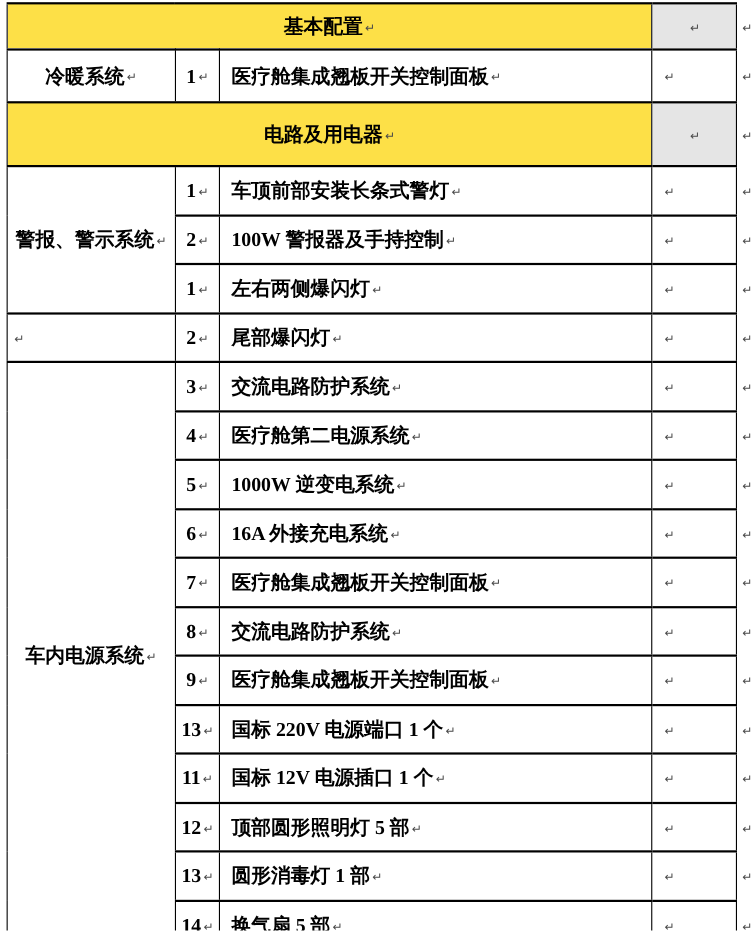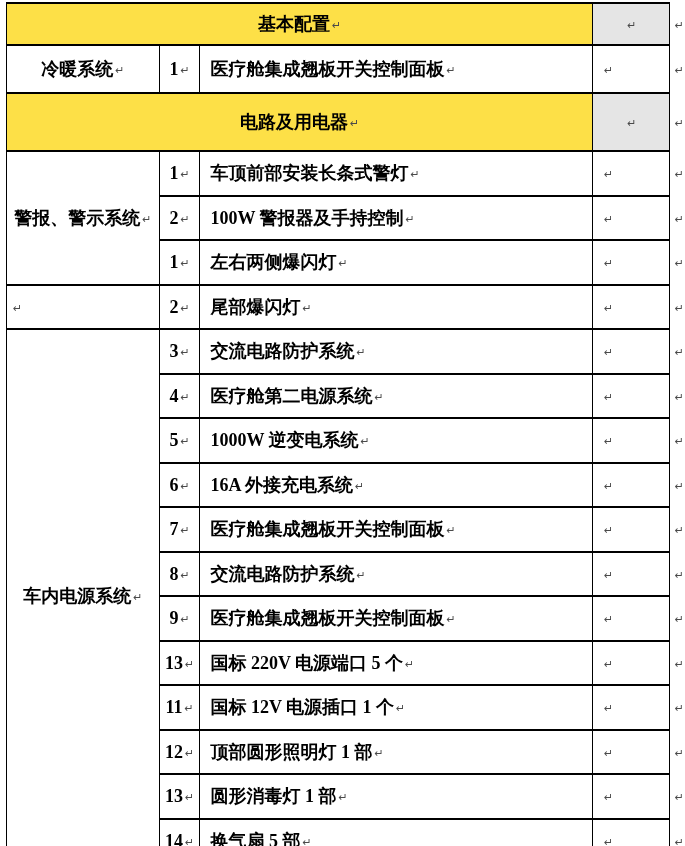--- a/index.html
+++ b/index.html
@@ -155,33 +155,33 @@
     <td class="out-td"><span class="mark">↵</span></td>
   </tr>
   <tr class="ri">
     <td class="num"><span>9</span><span class="mark">↵</span></td>
     <td class="desc"><span>医疗舱集成翘板开关控制面板</span><span class="mark">↵</span></td>
     <td class="chk"><span class="mark">↵</span></td>
     <td class="out-td"><span class="mark">↵</span></td>
   </tr>
   <tr class="ri">
     <td class="num"><span>13</span><span class="mark">↵</span></td>
-    <td class="desc"><span>国标 220V 电源端口 5 个</span><span class="mark">↵</span></td>
+    <td class="desc"><span>国标 220V 电源端口 1 个</span><span class="mark">↵</span></td>
     <td class="chk"><span class="mark">↵</span></td>
     <td class="out-td"><span class="mark">↵</span></td>
   </tr>
   <tr class="ri">
     <td class="num"><span>11</span><span class="mark">↵</span></td>
     <td class="desc"><span>国标 12V 电源插口 1 个</span><span class="mark">↵</span></td>
     <td class="chk"><span class="mark">↵</span></td>
     <td class="out-td"><span class="mark">↵</span></td>
   </tr>
   <tr class="ri">
     <td class="num"><span>12</span><span class="mark">↵</span></td>
-    <td class="desc"><span>顶部圆形照明灯 1 部</span><span class="mark">↵</span></td>
+    <td class="desc"><span>顶部圆形照明灯 5 部</span><span class="mark">↵</span></td>
     <td class="chk"><span class="mark">↵</span></td>
     <td class="out-td"><span class="mark">↵</span></td>
   </tr>
   <tr class="ri">
     <td class="num"><span>13</span><span class="mark">↵</span></td>
     <td class="desc"><span>圆形消毒灯 1 部</span><span class="mark">↵</span></td>
     <td class="chk"><span class="mark">↵</span></td>
     <td class="out-td"><span class="mark">↵</span></td>
   </tr>
   <tr class="ri">

